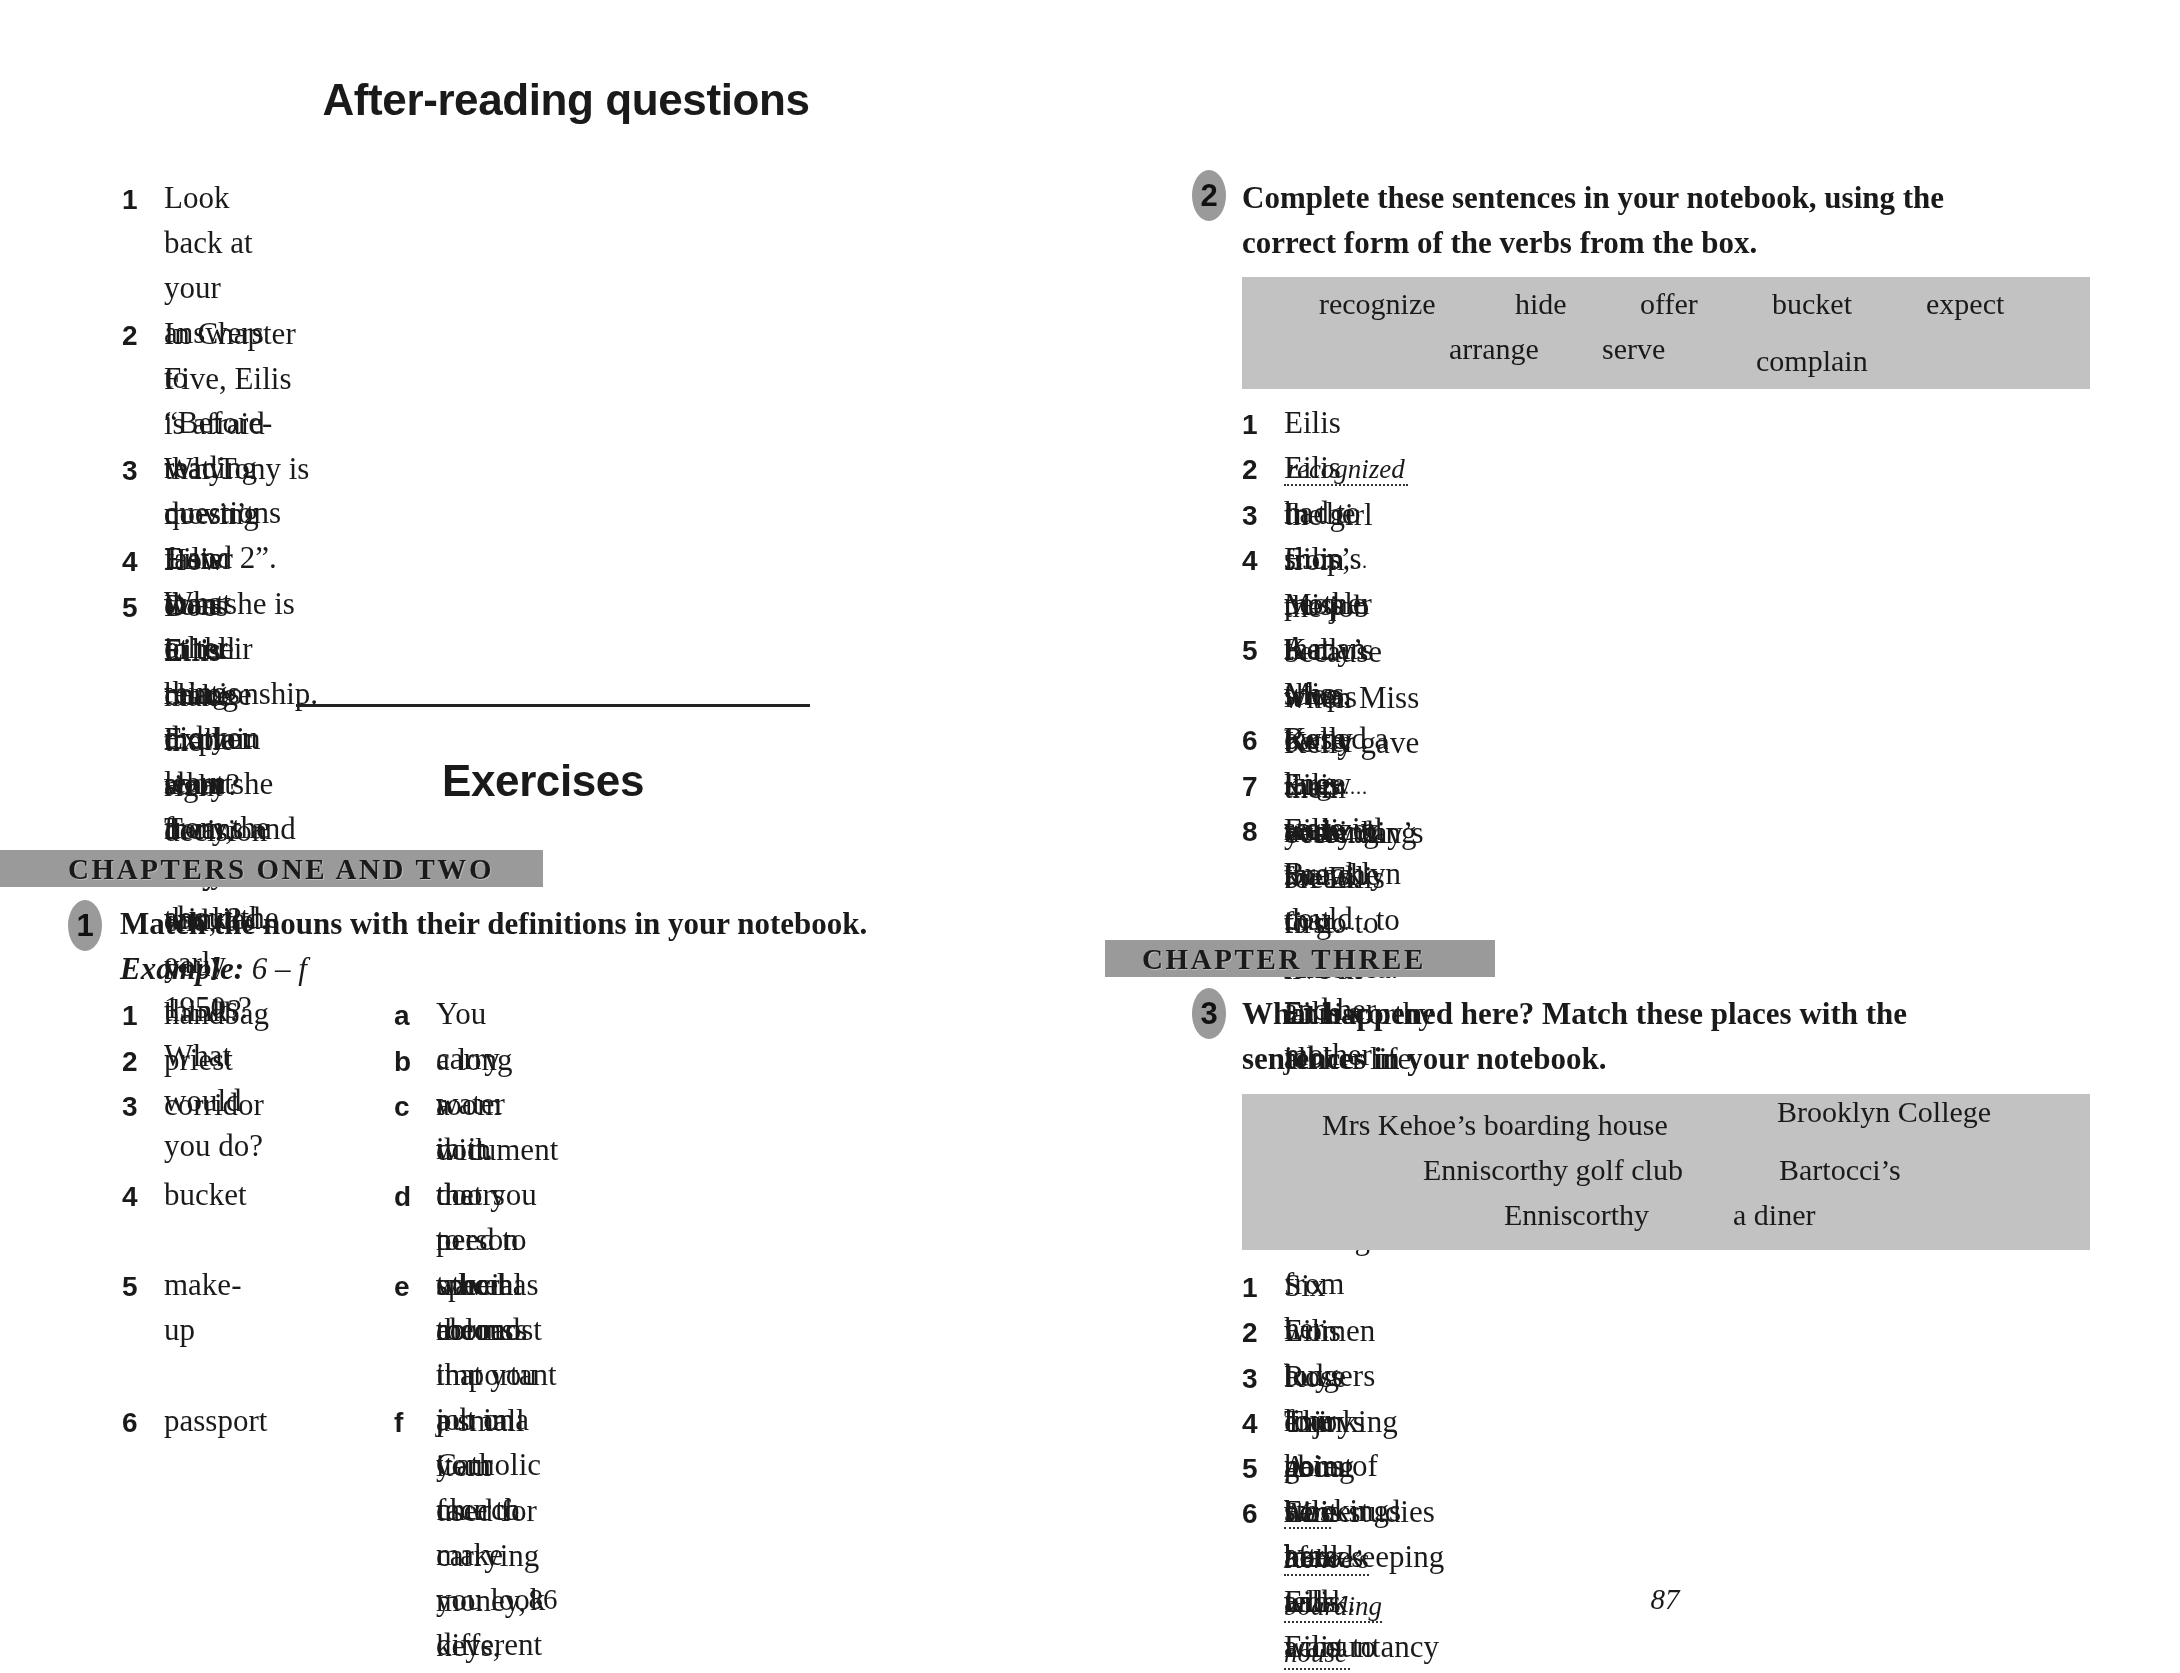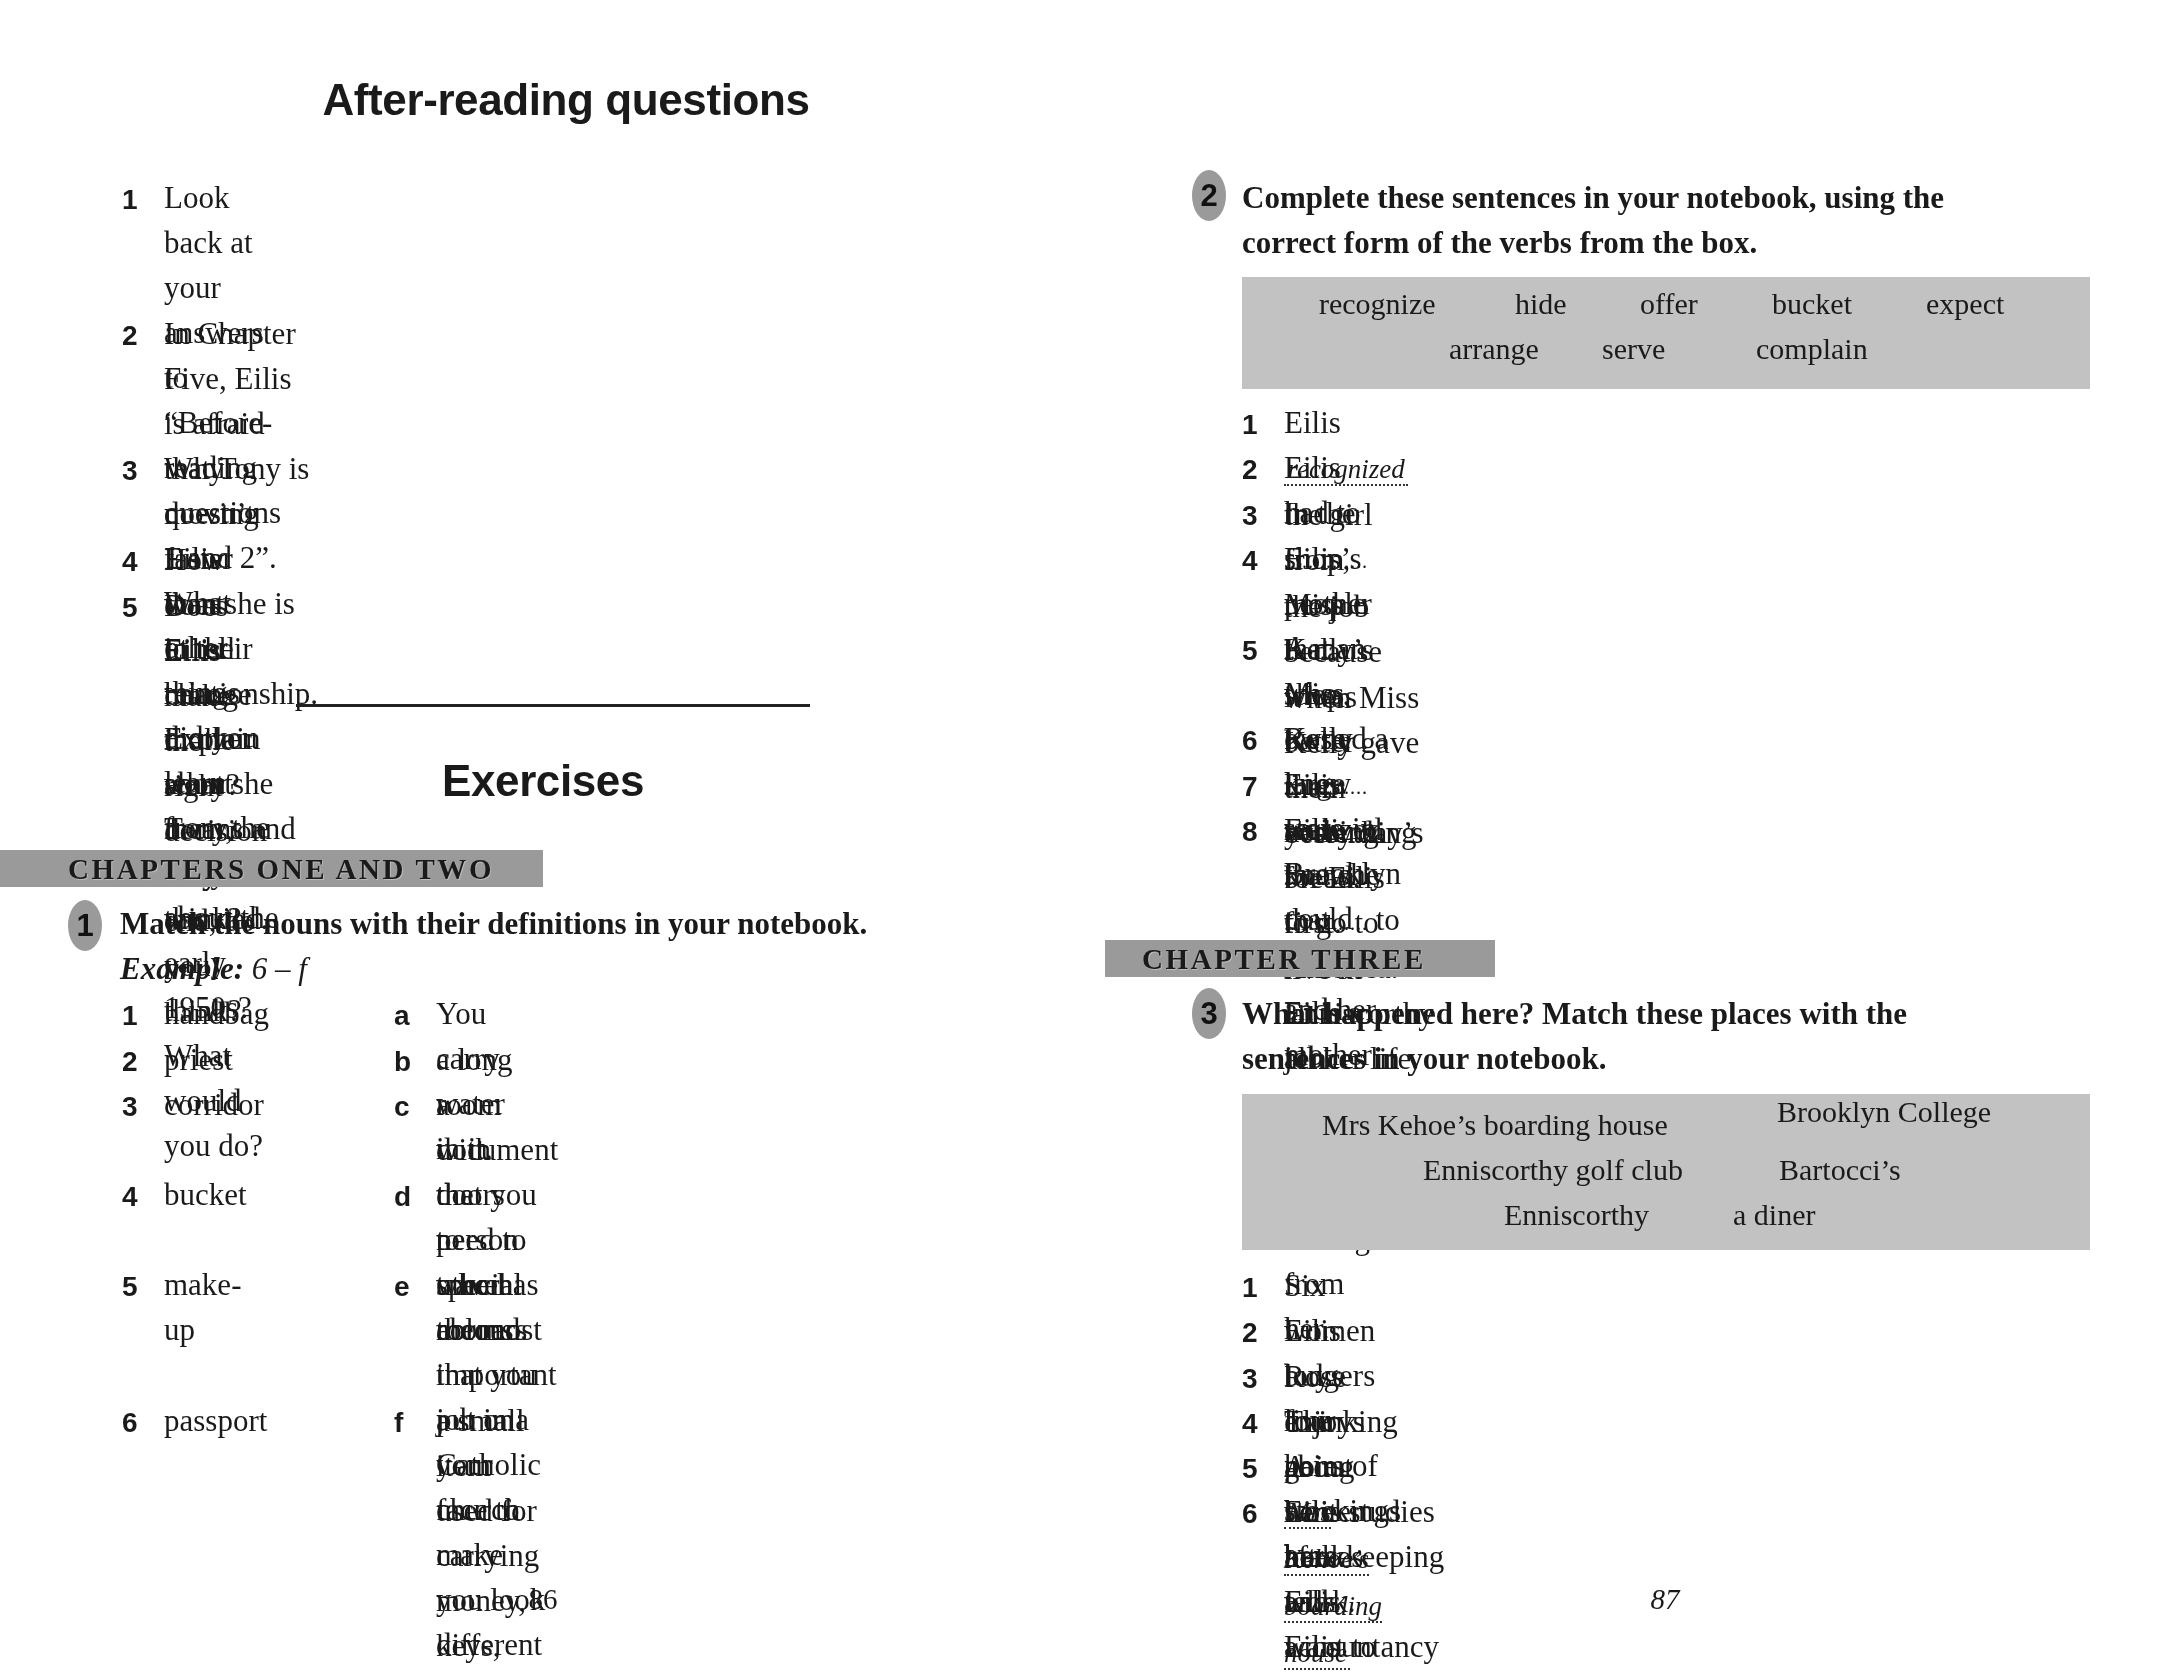--- a/index.html
+++ b/index.html
@@ -145,21 +145,21 @@
 correct form of the verbs from the box.</div>
 
   <div class="box" style="left:1242px; top:277px; width:848px; height:112px;">
     <span class="w" style="left:77px; top:10.2px;">recognize</span>
     <span class="w" style="left:273px; top:10.2px;">hide</span>
     <span class="w" style="left:398px; top:10.2px;">offer</span>
     <span class="w" style="left:530px; top:10.2px;">bucket</span>
     <span class="w" style="left:684px; top:10.2px;">expect</span>
     <span class="w" style="left:207px; top:55px;">arrange</span>
     <span class="w" style="left:360px; top:55px;">serve</span>
-    <span class="w" style="left:514px; top:55px;text-align:right;">complain</span>
+    <span class="w" style="left:514px; top:67px;text-align:right;">complain</span>
   </div>
 
   <div class="body-text">
     <div class="item" style="left:1242px; top:400px;">
       <span class="n num">1</span>
       <span class="t"><span>Eilis </span><span class="ans">recognized</span><span> the girl from Miss Kelly’s shop.</span></span>
     </div>
     <div class="item" style="left:1242px; top:445px;">
       <span class="n num">2</span>
       <span class="t"><span>Eilis had to </span><span class="blank">..............</span><span> the job because it was better than nothing.</span></span>

